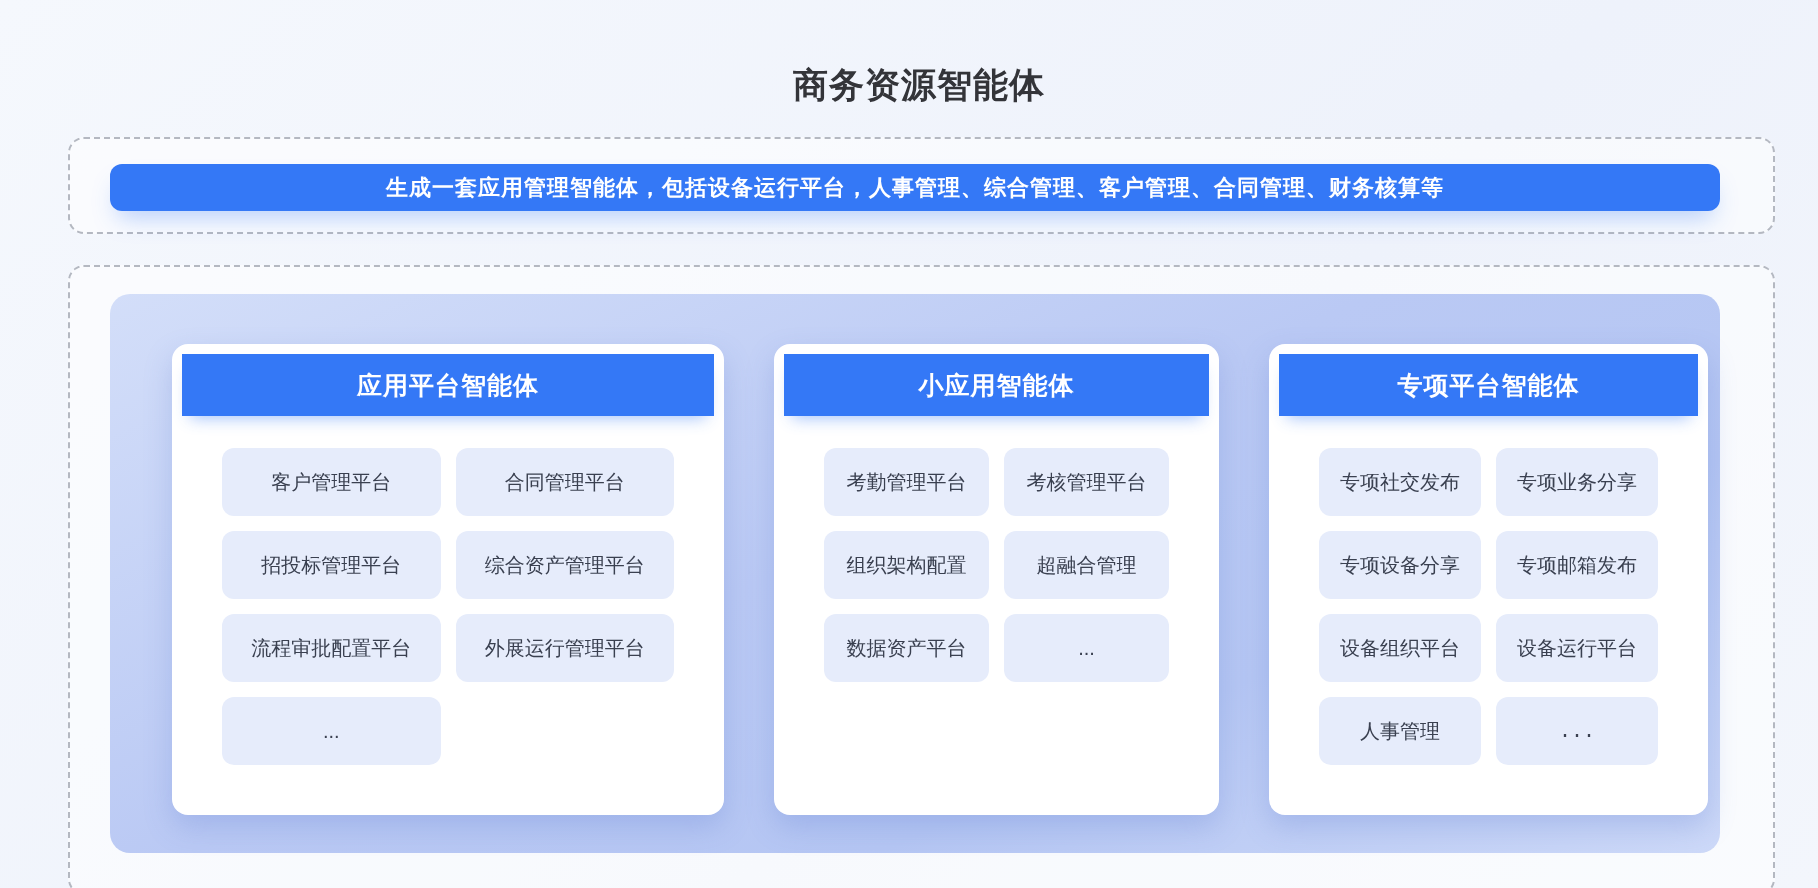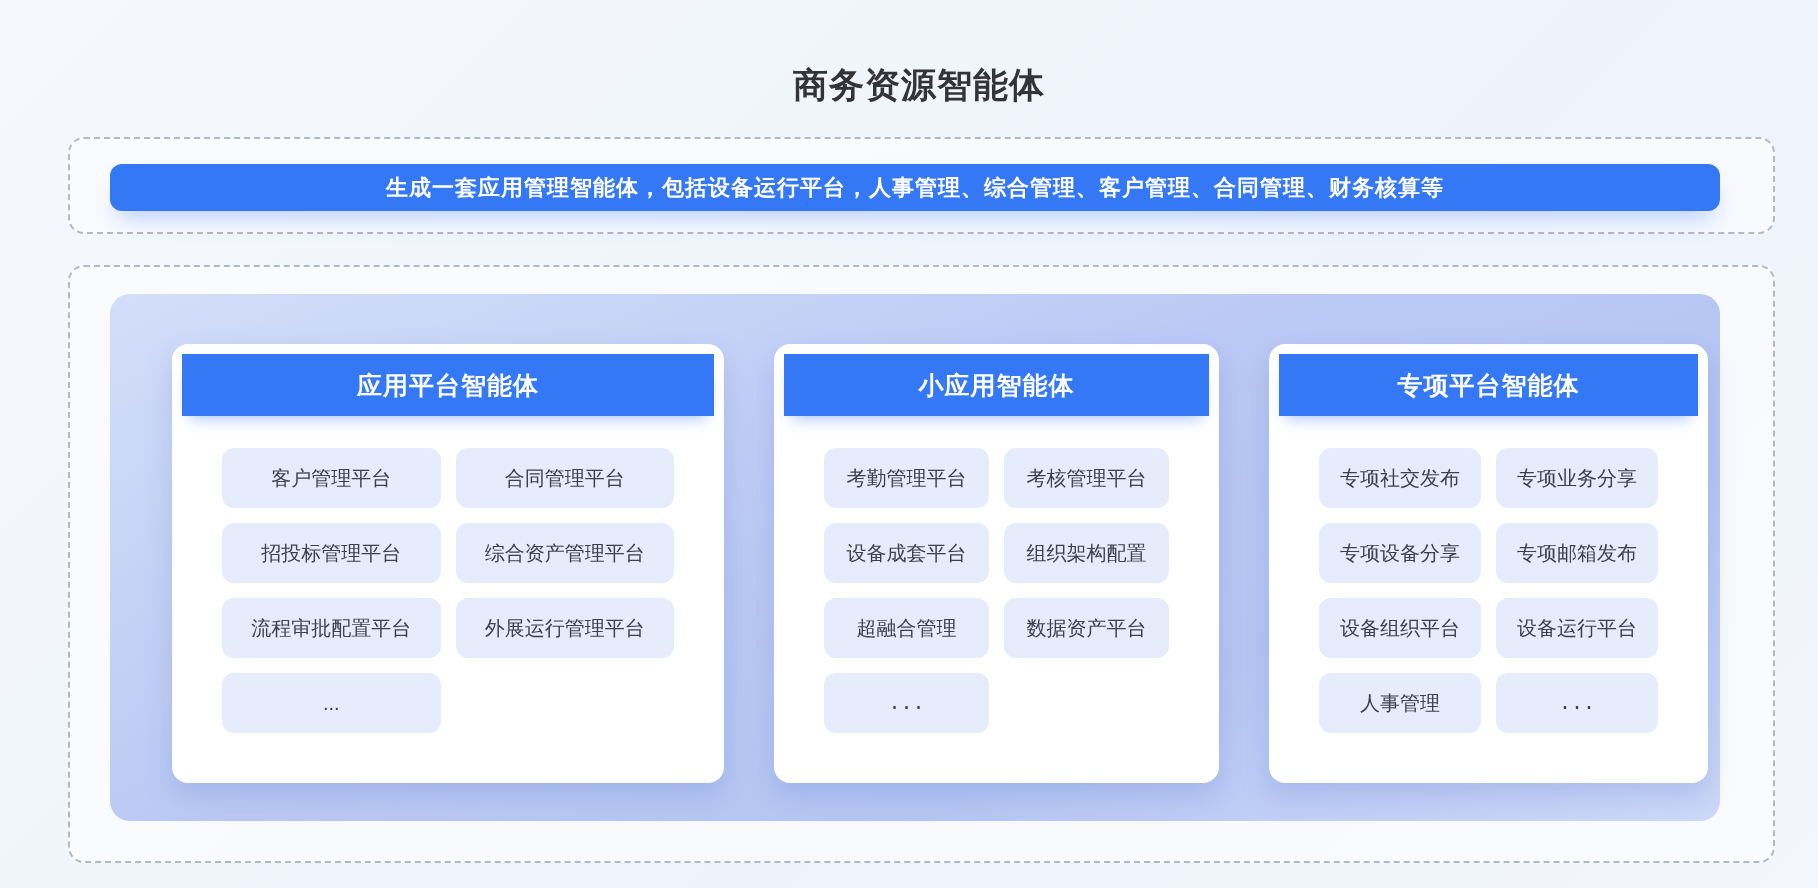--- a/index.html
+++ b/index.html
@@ -51,21 +51,21 @@
   }
   .card {
     background: #ffffff;
     border-radius: 16px;
     overflow: hidden;
     display: flex;
     flex-direction: column;
     box-shadow: 0 12px 28px rgba(96, 125, 210, 0.28);
   }
   .card-0 { flex: 0 0 552px; }
-  .card-1 { flex: 0 0 445px; font-family: Liberation Mono, monospace; }
+  .card-1 { flex: 0 0 445px; }
   .card-2 { flex: 0 0 439px; font-family: Liberation Mono, monospace; }
   .card-header {
     height: 62px;
     flex: 0 0 62px;
     background: #3478f6;
     color: #ffffff;
     font-size: 25px;
     font-weight: 700;
     letter-spacing: 1px;
     display: flex;
@@ -75,21 +75,21 @@
     position: relative;
     z-index: 1;
   }
   .card-body {
     padding: 32px 40px 40px;
     display: grid;
     grid-template-columns: 1fr 1fr;
     gap: 15px;
   }
   .chip {
-    height: 60px;
+    height: 68px;
     border-radius: 12px;
     background: #e6ecfb;
     color: #3a4050;
     font-size: 20px;
     display: flex;
     align-items: center;
     justify-content: center;
     text-align: center;
     white-space: nowrap;
   }
@@ -119,21 +119,20 @@
           <div class="chip">外展运行管理平台</div>
           <div class="chip">...</div>
         </div>
       </div>
 
       <div class="card card-1">
         <div class="card-header">小应用智能体</div>
         <div class="card-body">
           <div class="chip">考勤管理平台</div>
           <div class="chip">考核管理平台</div>
-          <div class="chip">设备成套平台</div>
           <div class="chip">组织架构配置</div>
           <div class="chip">超融合管理</div>
           <div class="chip">数据资产平台</div>
           <div class="chip">...</div>
         </div>
       </div>
 
       <div class="card card-2">
         <div class="card-header">专项平台智能体</div>
         <div class="card-body">

